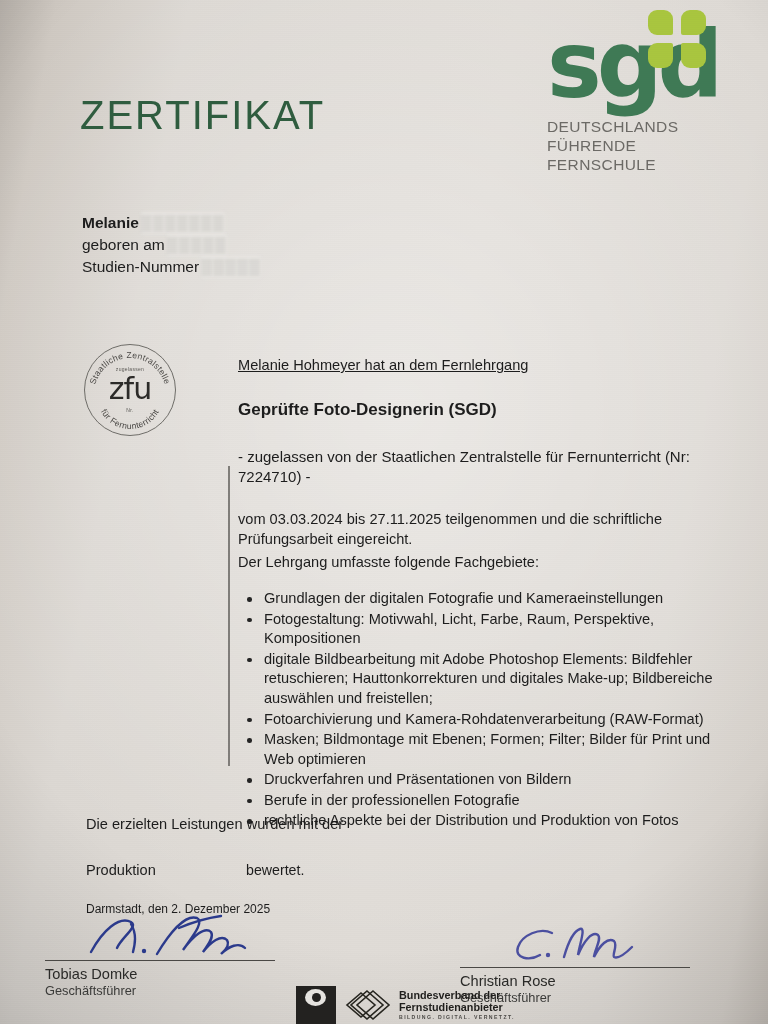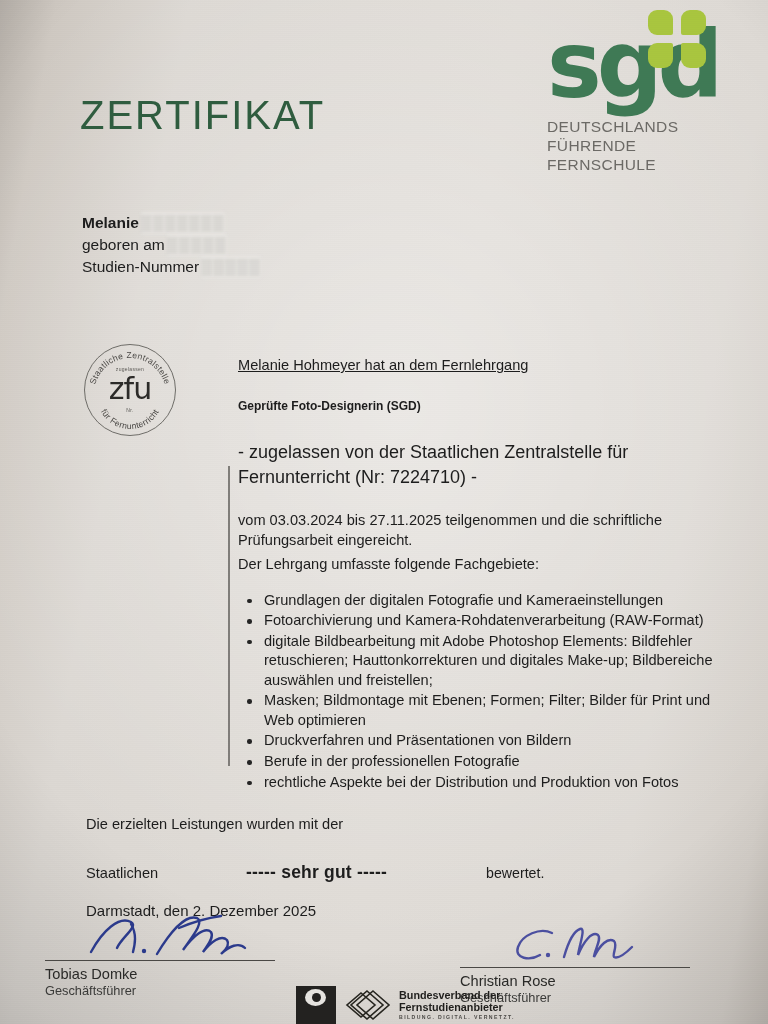--- a/index.html
+++ b/index.html
@@ -157,23 +157,23 @@
     left: 238px;
     top: 356px;
     width: 486px;
     font-size: 14.6px;
     line-height: 1.36;
   }
   .ln-intro { margin: 0 0 22px 0; text-decoration: underline; }
   .ln-course {
     margin: 0 0 26px 0;
     font-weight: 700;
-    font-size: 12px;
-  }
-  .ln-accred { margin: 0 0 22px 0; font-size: 18px; }
+    font-size: 17px;
+  }
+  .ln-accred { margin: 0 0 22px 0; font-size: 15px; }
 
   .changebar {
     position: absolute;
     left: 228px;
     top: 466px;
     width: 1.6px;
     height: 300px;
     background: #6e6c68;
     opacity: .85;
   }
@@ -223,21 +223,21 @@
     font-size: 17.5px;
     letter-spacing: .2px;
     width: 240px;
   }
   .grade-suffix { font-size: 14.2px; text-align: center; }
 
   .place-date {
     position: absolute;
     left: 86px;
     top: 902px;
-    font-size: 15px;
+    font-size: 12px;
   }
 
   
   .sig {
     position: absolute;
     width: 230px;
     text-align: left;
   }
   .sig.left  { left: 45px;  top: 908px; }
   .sig.right { left: 460px; top: 915px; }
@@ -376,34 +376,34 @@
     <p class="ln-course">Geprüfte Foto-Designerin (SGD)</p>
     <p class="ln-accred">- zugelassen von der Staatlichen Zentralstelle für Fernunterricht (Nr: 7224710) -</p>
     <p class="ln-period">
       <span>vom 03.03.2024 bis 27.11.2025 teilgenommen und die schriftliche</span>
       <span class="l2">Prüfungsarbeit eingereicht.</span>
     </p>
     <p class="ln-scope">Der Lehrgang umfasste folgende Fachgebiete:</p>
 
     <ul class="topics">
       <li>Grundlagen der digitalen Fotografie und Kameraeinstellungen</li>
+      <li>Fotogestaltung: Motivwahl, Licht, Farbe, Raum, Perspektive, Kompositionen</li>
+      <li>digitale Bildbearbeitung mit Adobe Photoshop Elements: Bildfehler retuschieren; Hauttonkorrekturen und digitales Make-up; Bildbereiche auswählen und freistellen;</li>
       <li>Fotoarchivierung und Kamera-Rohdatenverarbeitung (RAW-Format)</li>
-      <li>digitale Bildbearbeitung mit Adobe Photoshop Elements: Bildfehler retuschieren; Hauttonkorrekturen und digitales Make-up; Bildbereiche auswählen und freistellen;</li>
       <li>Masken; Bildmontage mit Ebenen; Formen; Filter; Bilder für Print und Web optimieren</li>
       <li>Druckverfahren und Präsentationen von Bildern</li>
       <li>Berufe in der professionellen Fotografie</li>
       <li>rechtliche Aspekte bei der Distribution und Produktion von Fotos</li>
     </ul>
   </div>
 
   <div class="results">
     <p class="res-line1">Die erzielten Leistungen wurden mit der</p>
     <div class="grade-row">
-      <span class="grade-label">Staatlichen</span>
-      <span class="grade-value">----- sehr gut -----</span>
+      <span class="grade-label">Produktion</span>
       <span class="grade-suffix">bewertet.</span>
     </div>
   </div>
 
   <div class="place-date">Darmstadt, den 2. Dezember 2025</div>
 
   <div class="sig left">
     <div class="ink">
       <svg width="230" height="52" viewBox="0 0 230 52" aria-hidden="true">
         <g fill="none" stroke="#2b3a8c" stroke-width="2.4" stroke-linecap="round">

